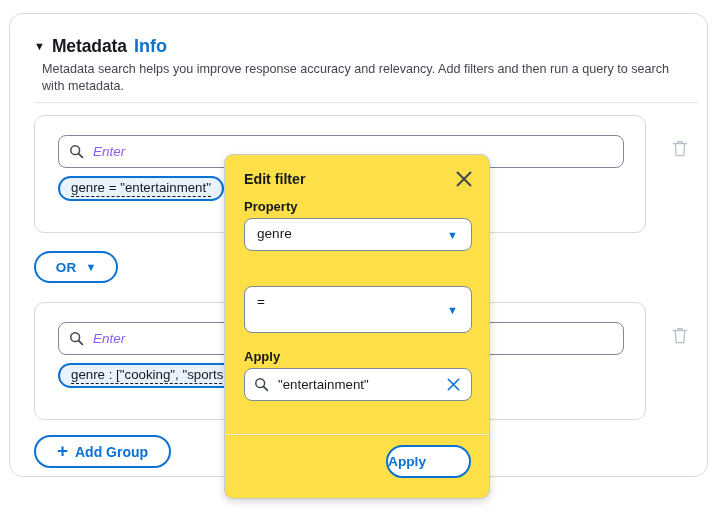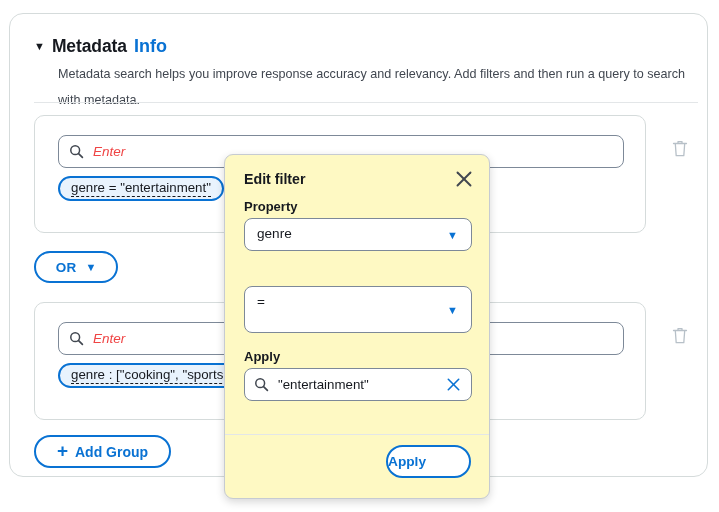--- a/index.html
+++ b/index.html
@@ -55,23 +55,23 @@
     letter-spacing: -0.1px;
   }
   .hdr-info {
     font-size: 18px;
     font-weight: bold;
     color: #0972d3;
     cursor: pointer;
   }
   .hdr-desc {
     margin-top: 4px;
-    margin-left: 24px;
+    margin-left: 8px;
     font-size: 12.6px;
-    line-height: 26px;
+    line-height: 17px;
     color: #414750;
     max-width: 645px;
   }
   .divider {
     position: absolute;
     left: 24px;
     top: 88px;
     width: 664px;
     height: 1px;
     background: #e3e6e8;
@@ -98,21 +98,21 @@
     border-radius: 8px;
     box-sizing: border-box;
     display: flex;
     align-items: center;
     padding: 0 10px;
     background: #ffffff;
   }
   .search-box .ph {
     font-size: 13.5px;
     font-style: italic;
-    color: #ef4444;
+    color: #8b5cf6;
     margin-left: 9px;
   }
 
   .token-row {
     position: absolute;
     left: 23px;
     top: 60px;
     display: flex;
     align-items: center;
   }
@@ -207,21 +207,21 @@
     top: -1px;
   }
 
   
   .popup {
     position: absolute;
     left: 224px;
     top: 154px;
     width: 266px;
     height: 345px;
-    background: #fef9c3;
+    background: #fde047;
     border: 1px solid #c6cbd2;
     border-radius: 9px;
     box-shadow: 0 3px 9px rgba(0,0,0,0.16);
     box-sizing: border-box;
     z-index: 20;
   }
   .popup-title {
     position: absolute;
     left: 19px;
     top: 16px;

